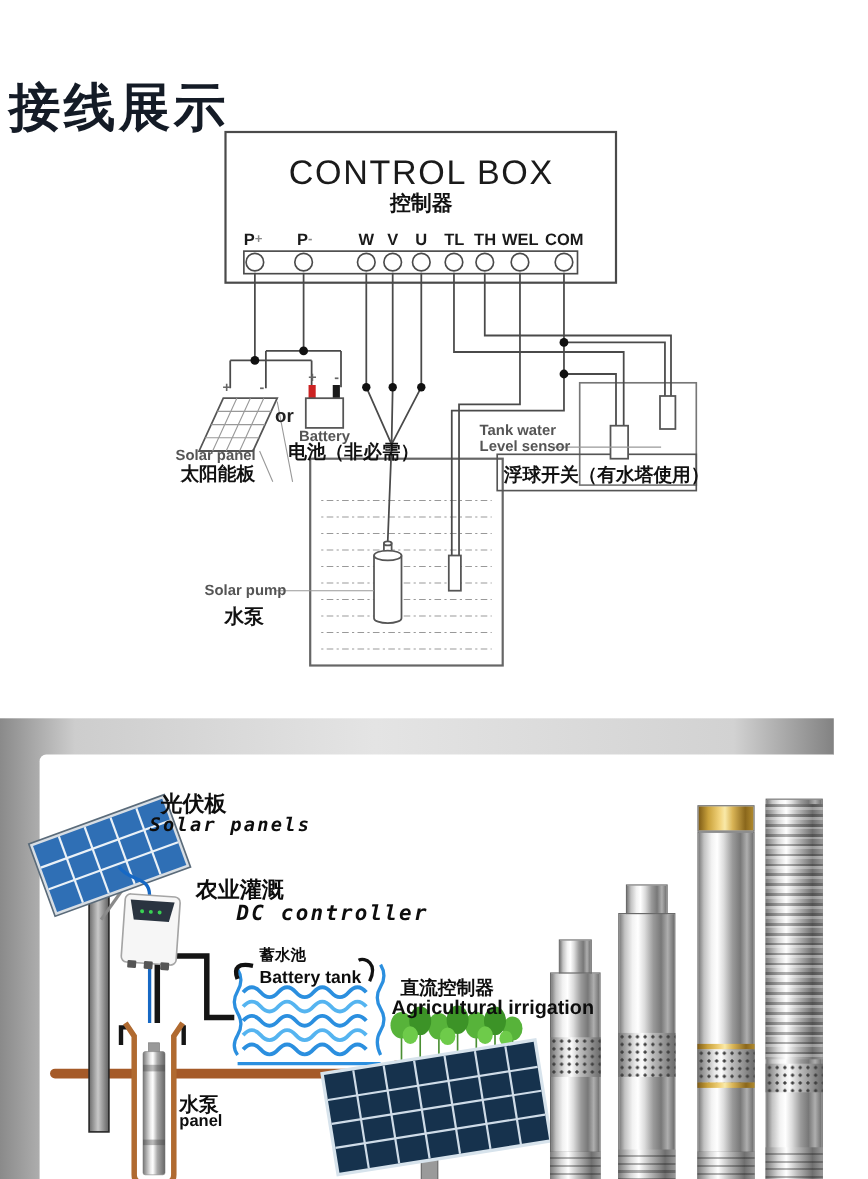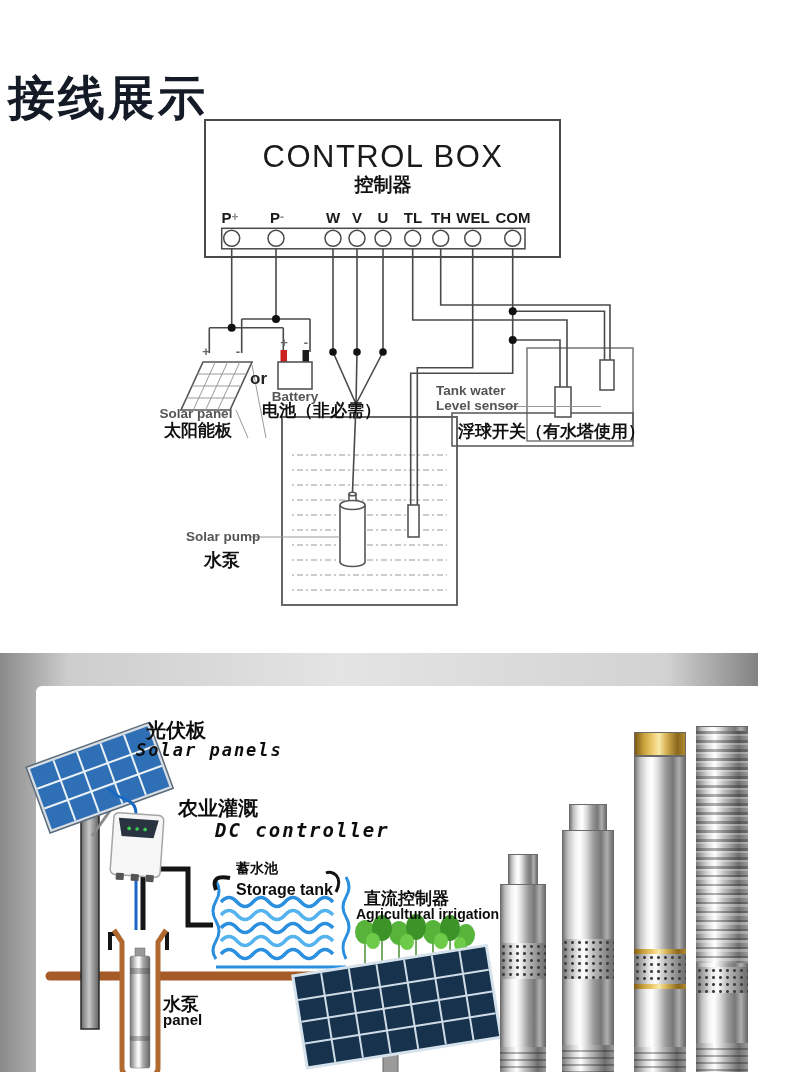--- a/index.html
+++ b/index.html
@@ -335,20 +335,20 @@
         <div class="pp rings" style="left:-1px;bottom:0;width:52px;height:34px;border:none;"></div>
       </div>
       <div class="pp rings" style="left:-2px;top:350px;width:56px;height:18px;"></div>
     </div>
 
     <div class="il-zh" style="left:146px;top:64px;font-size:20px;">光伏板</div>
     <div class="il-en" style="left:136px;top:87px;font-size:17px;">Solar panels</div>
     <div class="il-zh" style="left:178px;top:142px;font-size:20px;">农业灌溉</div>
     <div class="il-en" style="left:178px;top:166px;font-size:19px;margin-left:37px;">DC controller</div>
     <div class="il-zh" style="left:236px;top:207px;font-size:14px;">蓄水池</div>
-    <div class="il-en2" style="left:236px;top:228px;font-size:16px;">Storage tank</div>
+    <div class="il-en2" style="left:236px;top:228px;font-size:16px;">Battery tank</div>
     <div class="il-zh" style="left:364px;top:234px;font-size:17px;">直流控制器</div>
-    <div class="il-en2" style="left:356px;top:253px;font-size:14px;">Agricultural irrigation</div>
+    <div class="il-en2" style="left:356px;top:253px;font-size:18px;">Agricultural irrigation</div>
     <div class="il-zh" style="left:163px;top:339px;font-size:18px;">水泵</div>
     <div class="il-en2" style="left:163px;top:358px;font-size:15px;">panel</div>
   </div>
 
 </div>
 
 </body></html>

